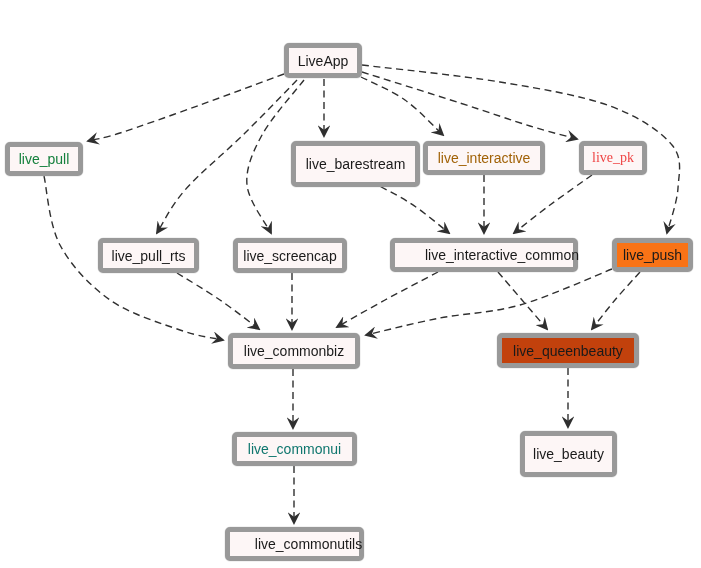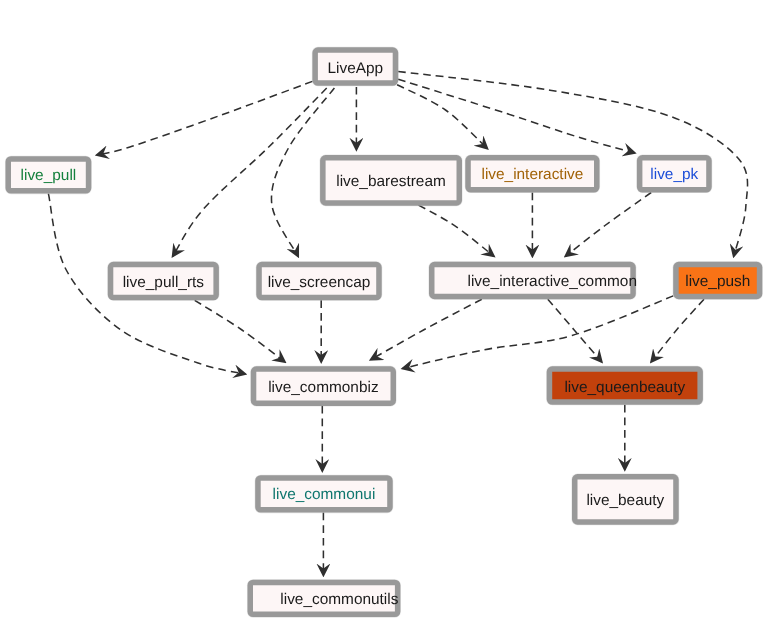--- a/index.html
+++ b/index.html
@@ -75,21 +75,21 @@
       </div>
       <div class="node" style="left: 5px; top: 142px; width: 78px; height: 34px; background: rgb(253, 246, 246); border-color: rgb(153, 153, 153); color: #15803d;">
         <span>live_pull</span>
       </div>
       <div class="node" style="left: 260px; top: 141px; width: 129px; height: 46px; background: rgb(253, 246, 246); border-color: rgb(153, 153, 153); color: rgb(26, 26, 26); margin-left: 31px;">
         <span>live_barestream</span>
       </div>
       <div class="node" style="left: 423px; top: 141px; width: 122px; height: 34px; background: rgb(253, 246, 246); border-color: rgb(153, 153, 153); color: #a16207;">
         <span>live_interactive</span>
       </div>
-      <div class="node" style="left: 579px; top: 141px; width: 68px; height: 34px; background: rgb(253, 246, 246); border-color: rgb(153, 153, 153); color: #1d4ed8;">
+      <div class="node" style="left: 579px; top: 141px; width: 68px; height: 34px; background: rgb(253, 246, 246); border-color: rgb(153, 153, 153); color: #ef4444; font-family: Liberation Serif, serif;">
         <span>live_pk</span>
       </div>
       <div class="node" style="left: 98px; top: 238px; width: 101px; height: 35px; background: rgb(253, 246, 246); border-color: rgb(153, 153, 153); color: rgb(26, 26, 26);">
         <span>live_pull_rts</span>
       </div>
       <div class="node" style="left: 233px; top: 238px; width: 114px; height: 35px; background: rgb(253, 246, 246); border-color: rgb(153, 153, 153); color: rgb(26, 26, 26);">
         <span>live_screencap</span>
       </div>
       <div class="node" style="left: 390px; top: 238px; width: 188px; height: 34px; background: rgb(253, 246, 246); border-color: rgb(153, 153, 153); color: rgb(26, 26, 26); padding-left: 36px;">
         <span>live_interactive_common</span>

